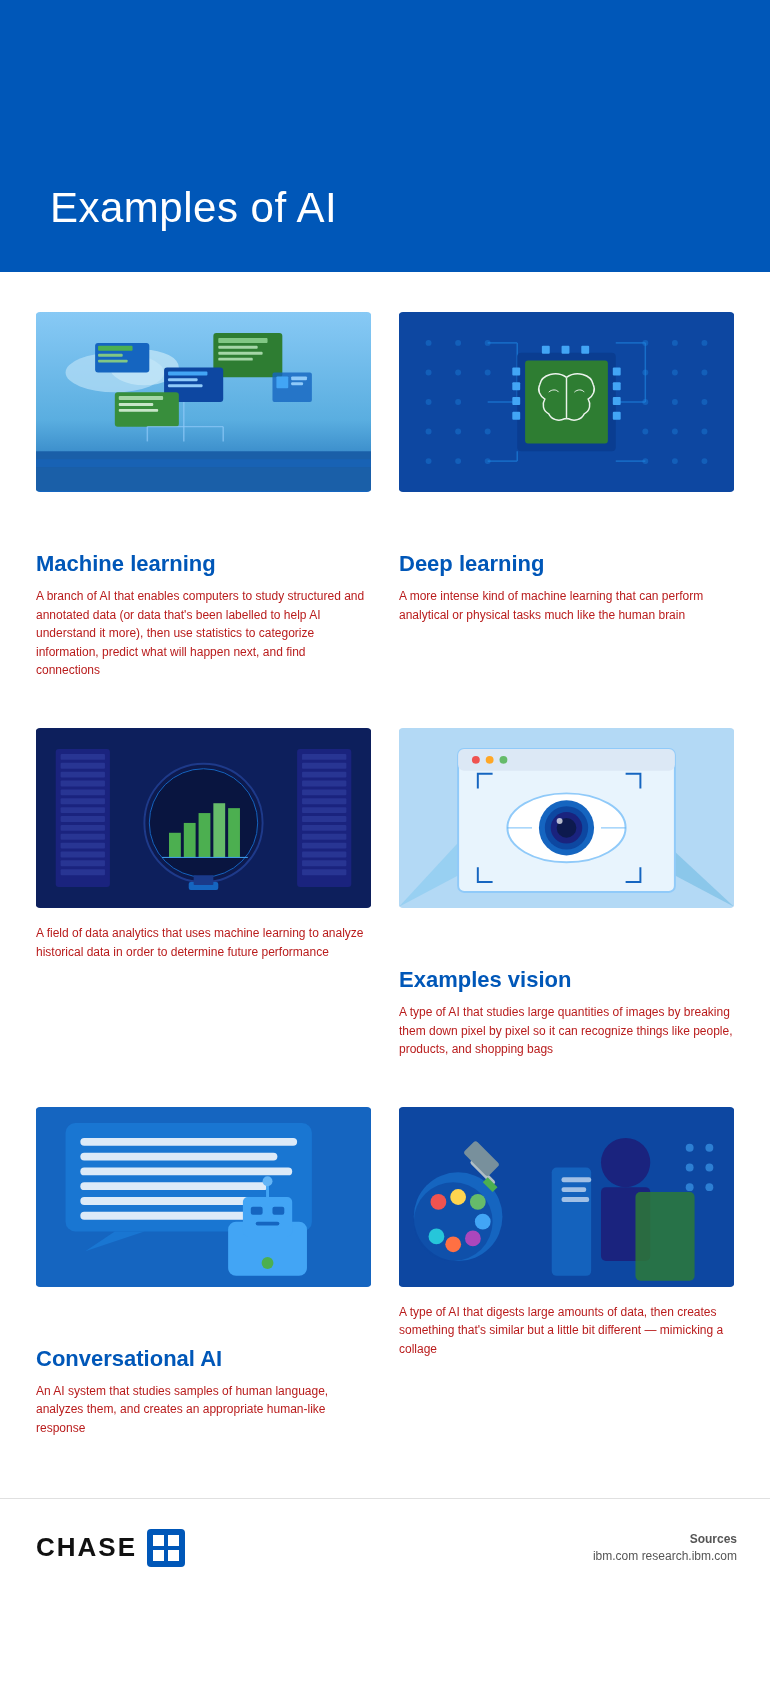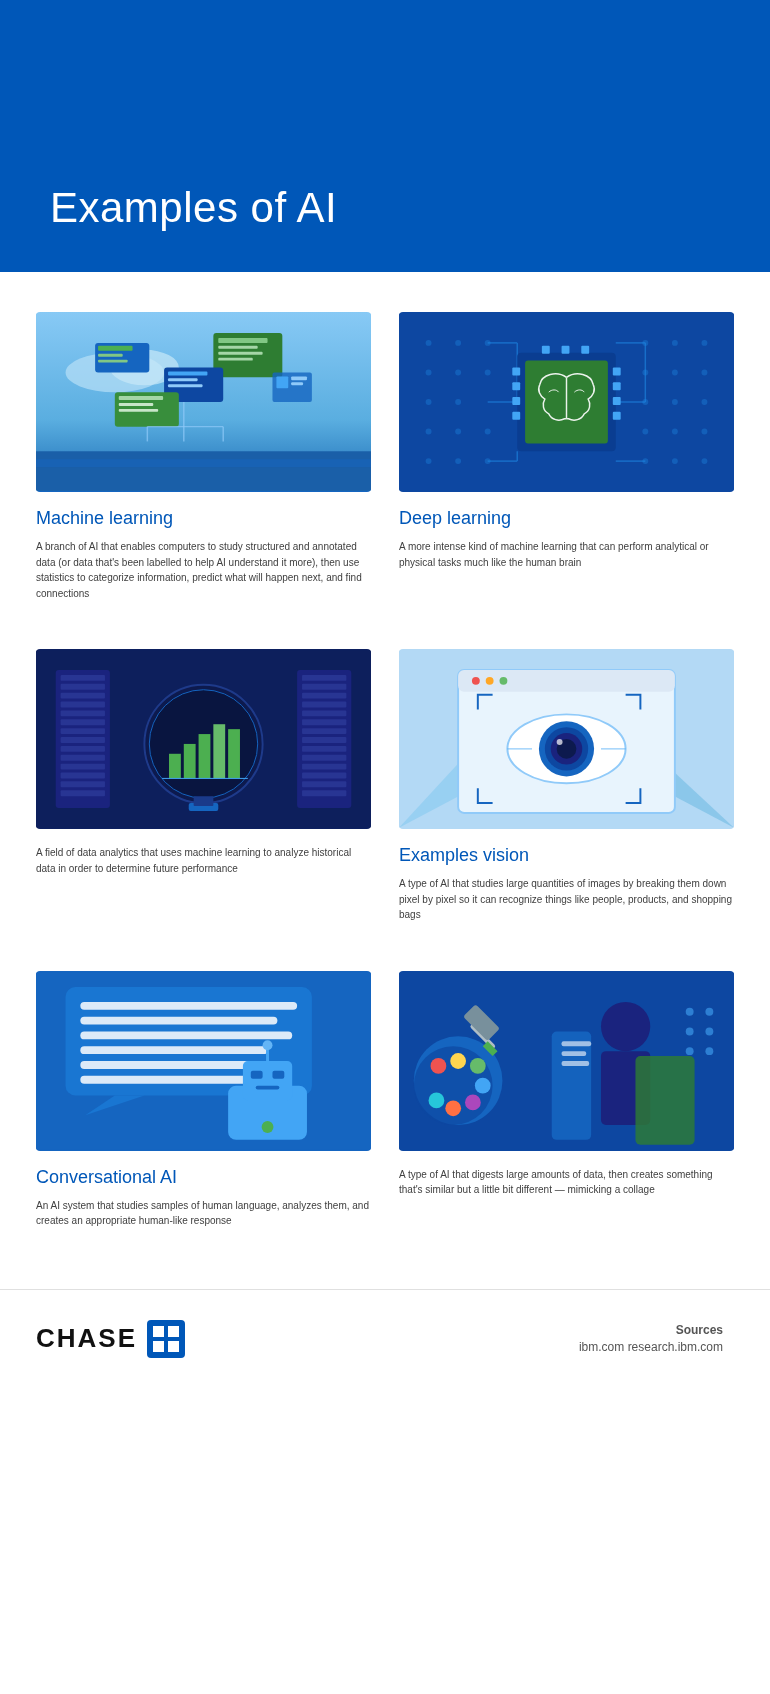--- a/index.html
+++ b/index.html
@@ -102,36 +102,37 @@
     .img-generative {
       background: #0d47a1;
       display: flex;
       align-items: center;
       justify-content: center;
       position: relative;
     }
 
     .card-title {
       color: #0057b8;
-      font-size: 18px;
-      font-weight: 400;
+      font-size: 22px;
+      font-weight: 700;
       margin-bottom: 10px;
+      margin-top: 43px;
     }
     .card-desc {
-      color: #404040;
-      font-size: 10px;
+      color: #b91c1c;
+      font-size: 12px;
       line-height: 1.55;
     }
 
     
     .footer {
       display: flex;
       align-items: center;
       justify-content: space-between;
-      padding: 30px 47px 30px 36px;
+      padding: 30px 33px 30px 36px;
       border-top: 1px solid #e0e0e0;
       margin-top: 20px;
     }
     .chase-logo {
       display: flex;
       align-items: center;
       gap: 10px;
     }
     .chase-text {
       font-size: 26px;

